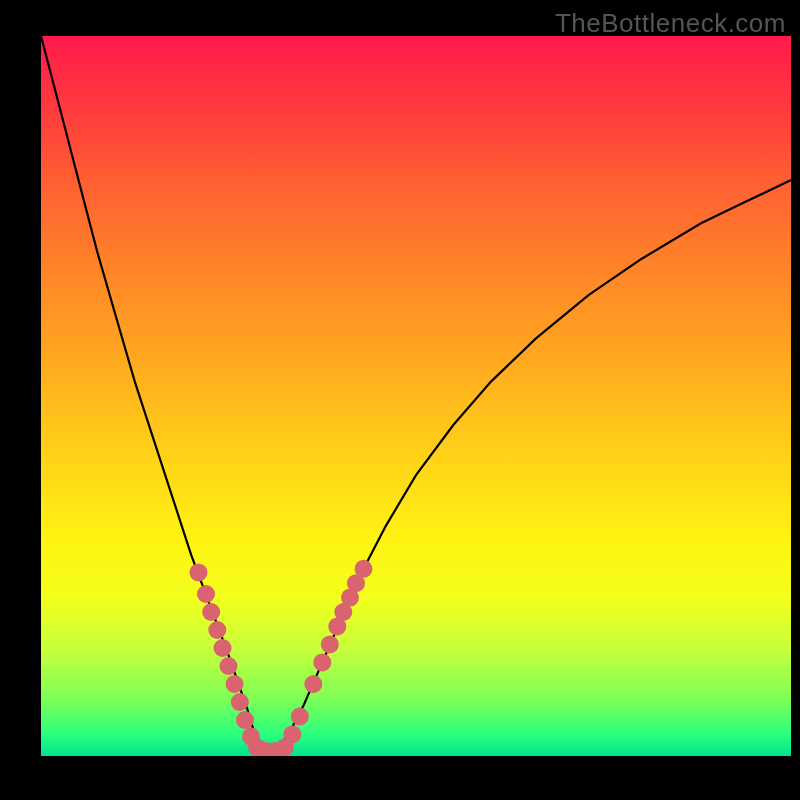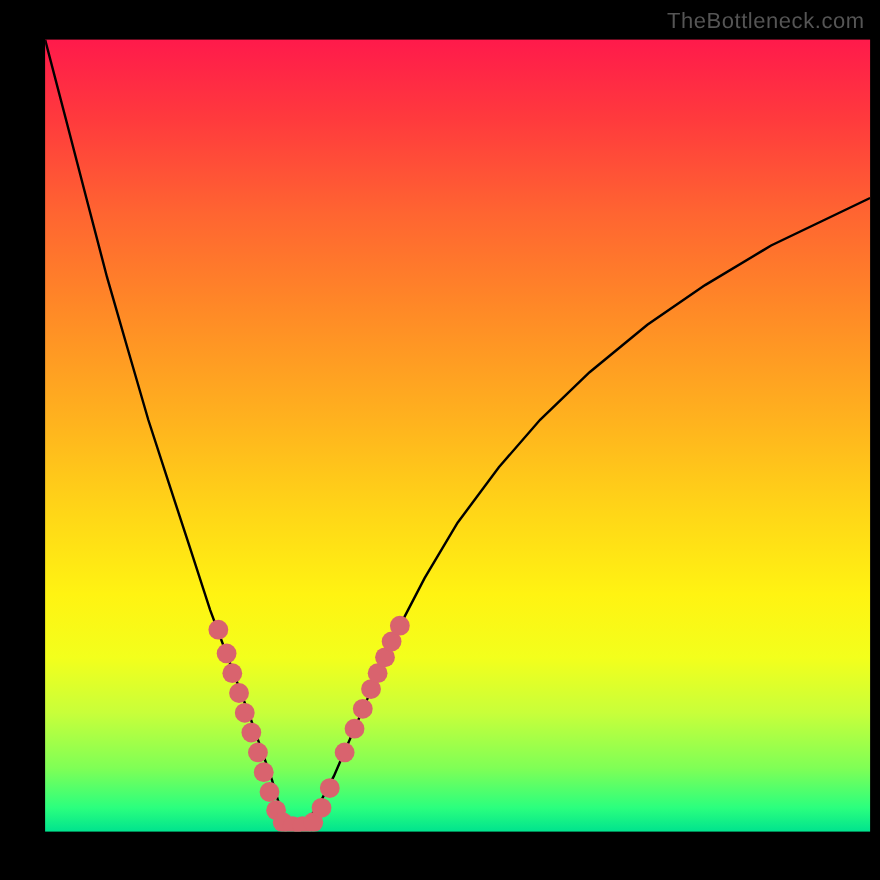--- a/index.html
+++ b/index.html
@@ -37,21 +37,21 @@
       #7fff56 92%,
       #2bff7e 97%,
       #00e38e 100%
     );
   }
   .watermark {
     position: absolute;
     top: 8px;
     right: 14px;
     color: #555;
-    font-size: 20px;
+    font-size: 26px;
     letter-spacing: 0.5px;
     user-select: none;
   }
   svg.curve {
     position: absolute;
     left: 0;
     top: 0;
     width: 750px;
     height: 720px;
   }

